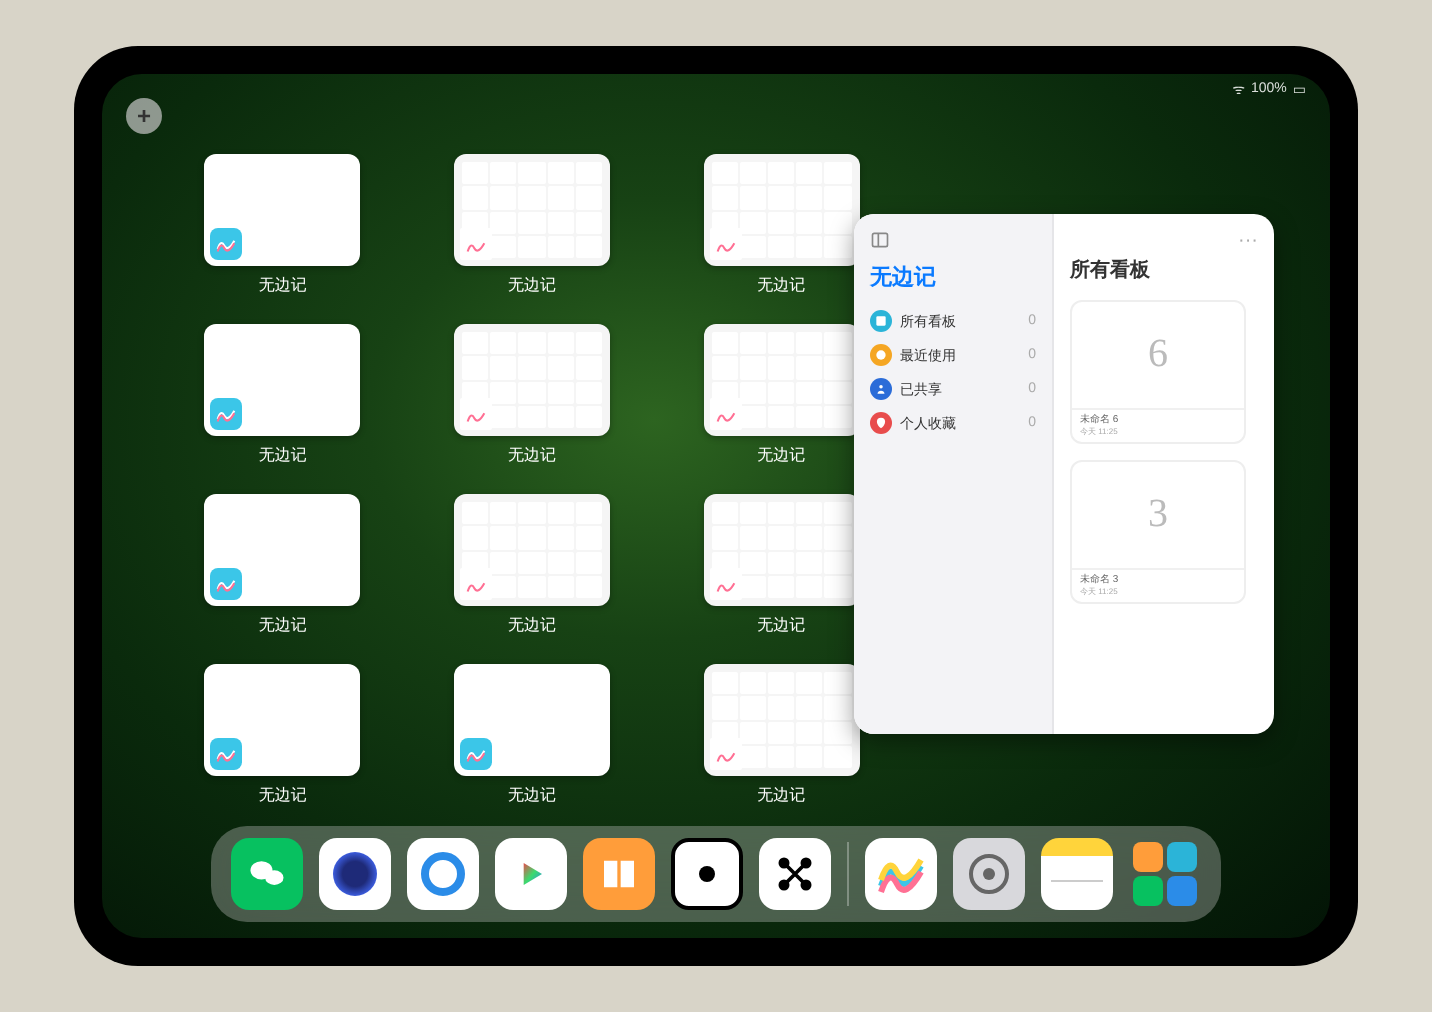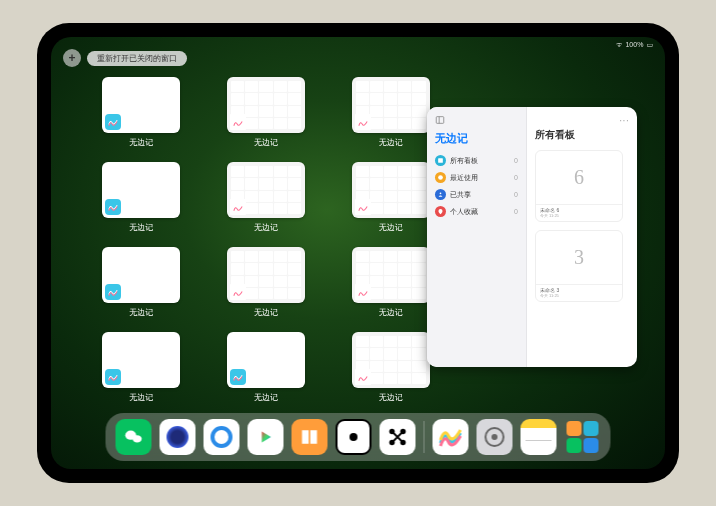--- a/index.html
+++ b/index.html
@@ -177,21 +177,20 @@
   <div class="screen">
 
     <div class="status-bar">
       <span>ᯤ</span>
       <span>100%</span>
       <span>▭</span>
     </div>
 
     <div class="topbar">
       <div class="add-btn">+</div>
-      <div class="reopen-pill">重新打开已关闭的窗口</div>
     </div>
 
     <div class="app-grid" id="app-grid">
         <div class="app-thumb">
           <div class="thumb-box">
             <div class="app-icon">
               <svg viewBox="0 0 24 24">
                 <path d="M2 18 Q6 6 10 14 T22 8" stroke="#fff" stroke-width="2.5" fill="none"></path>
                 <path d="M2 18 Q6 6 10 14 T22 8" stroke="#ff7094" stroke-width="2.5" fill="none" transform="translate(0,3)"></path>
               </svg>

